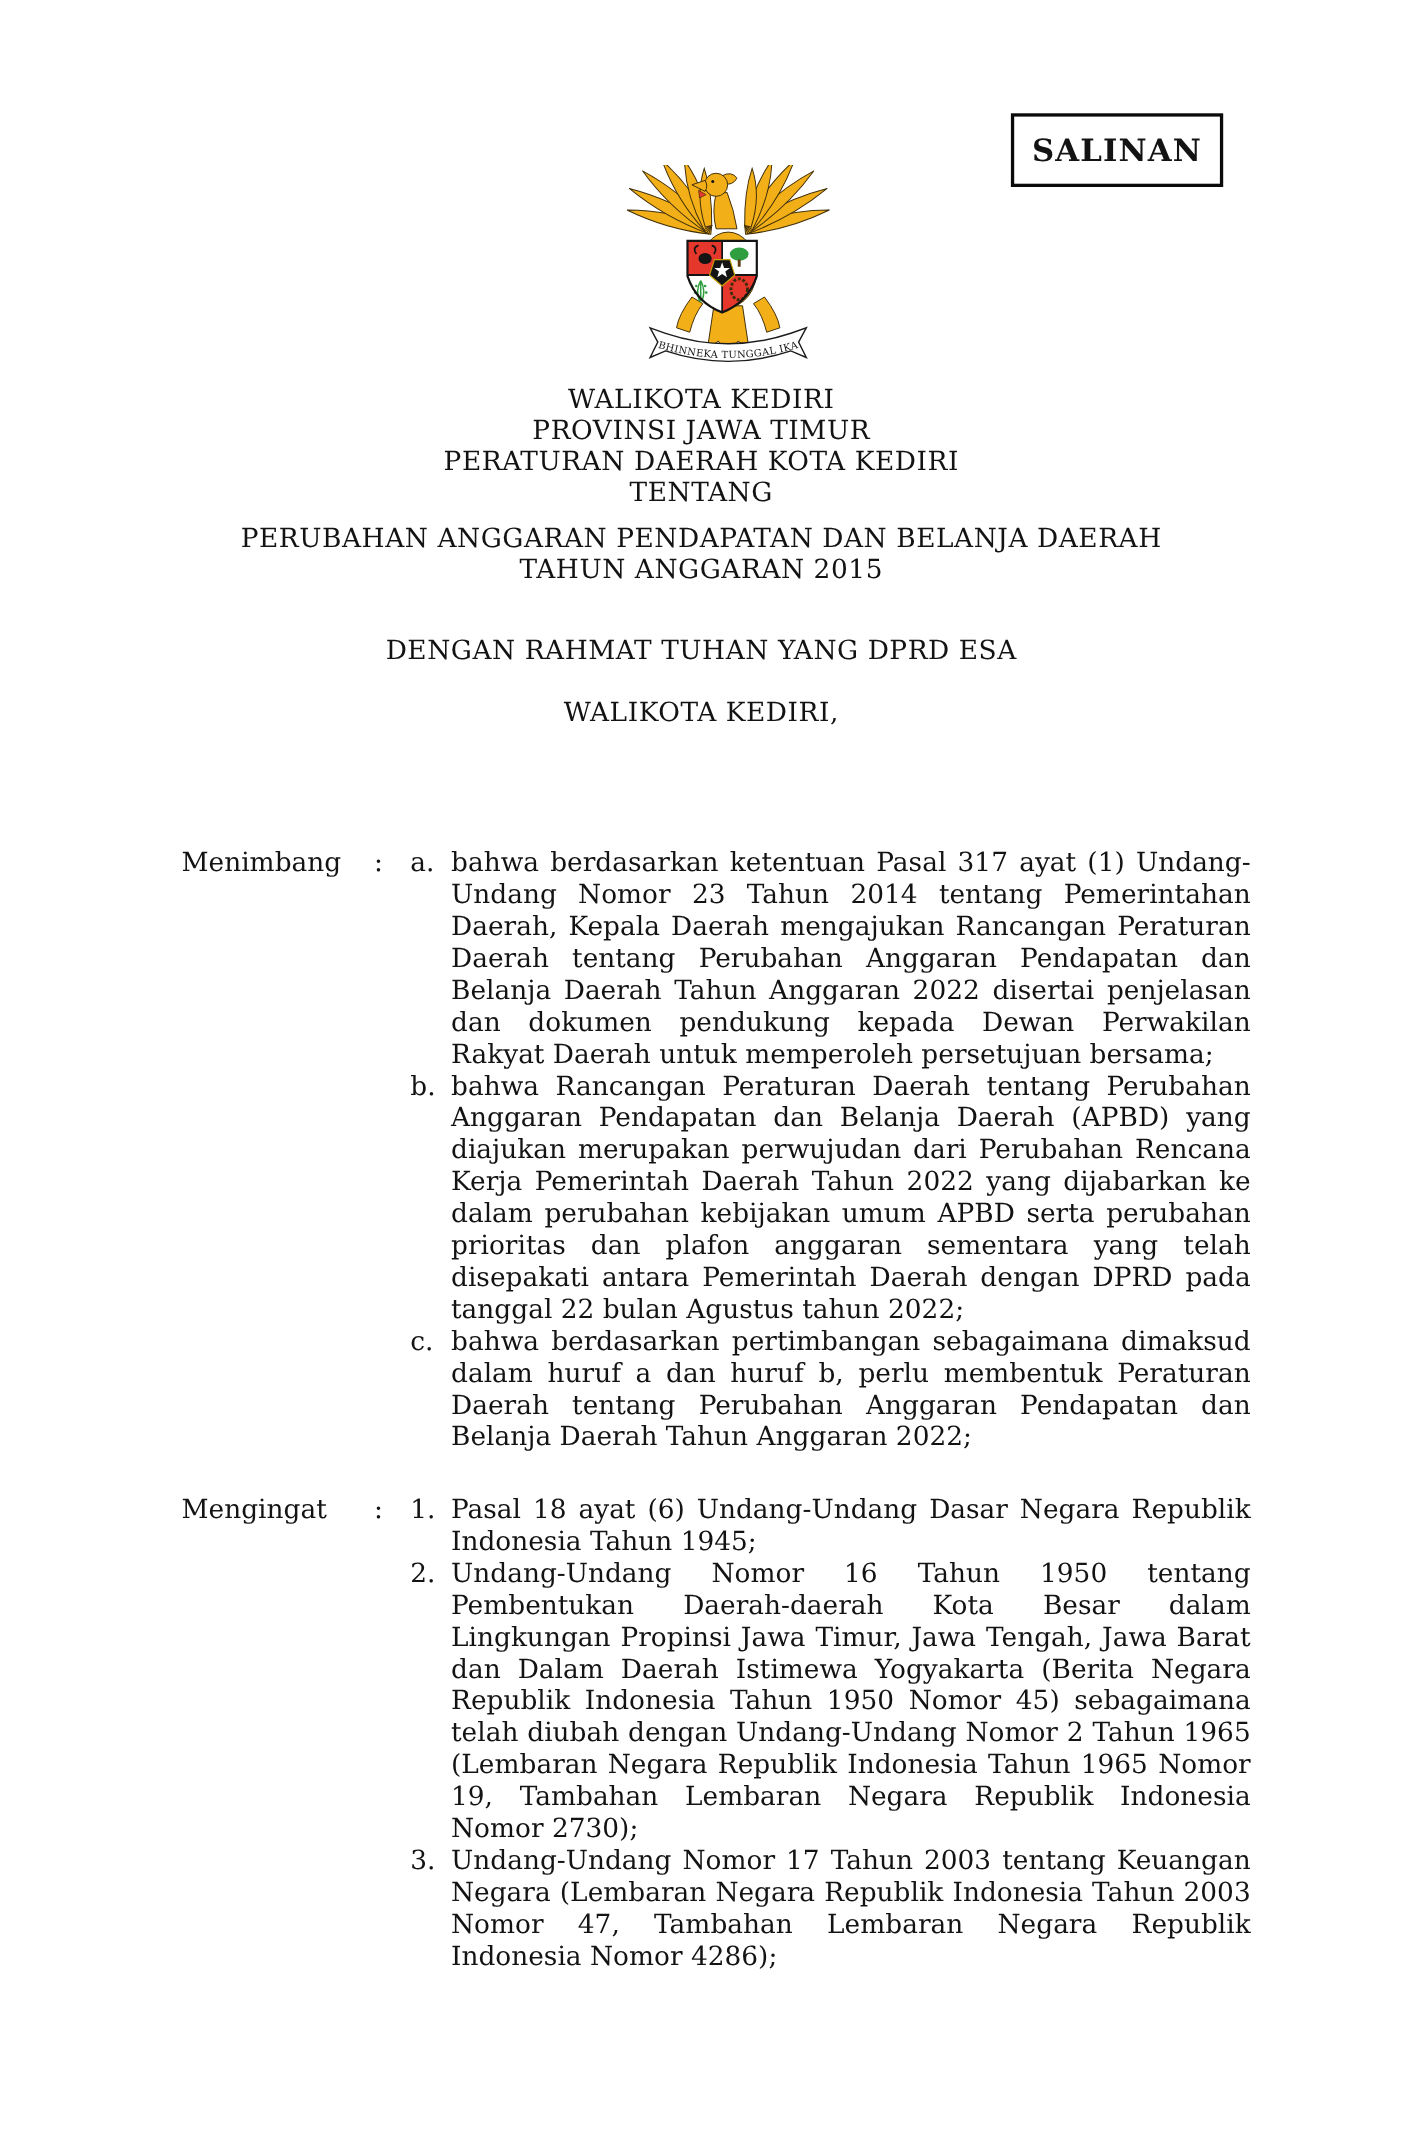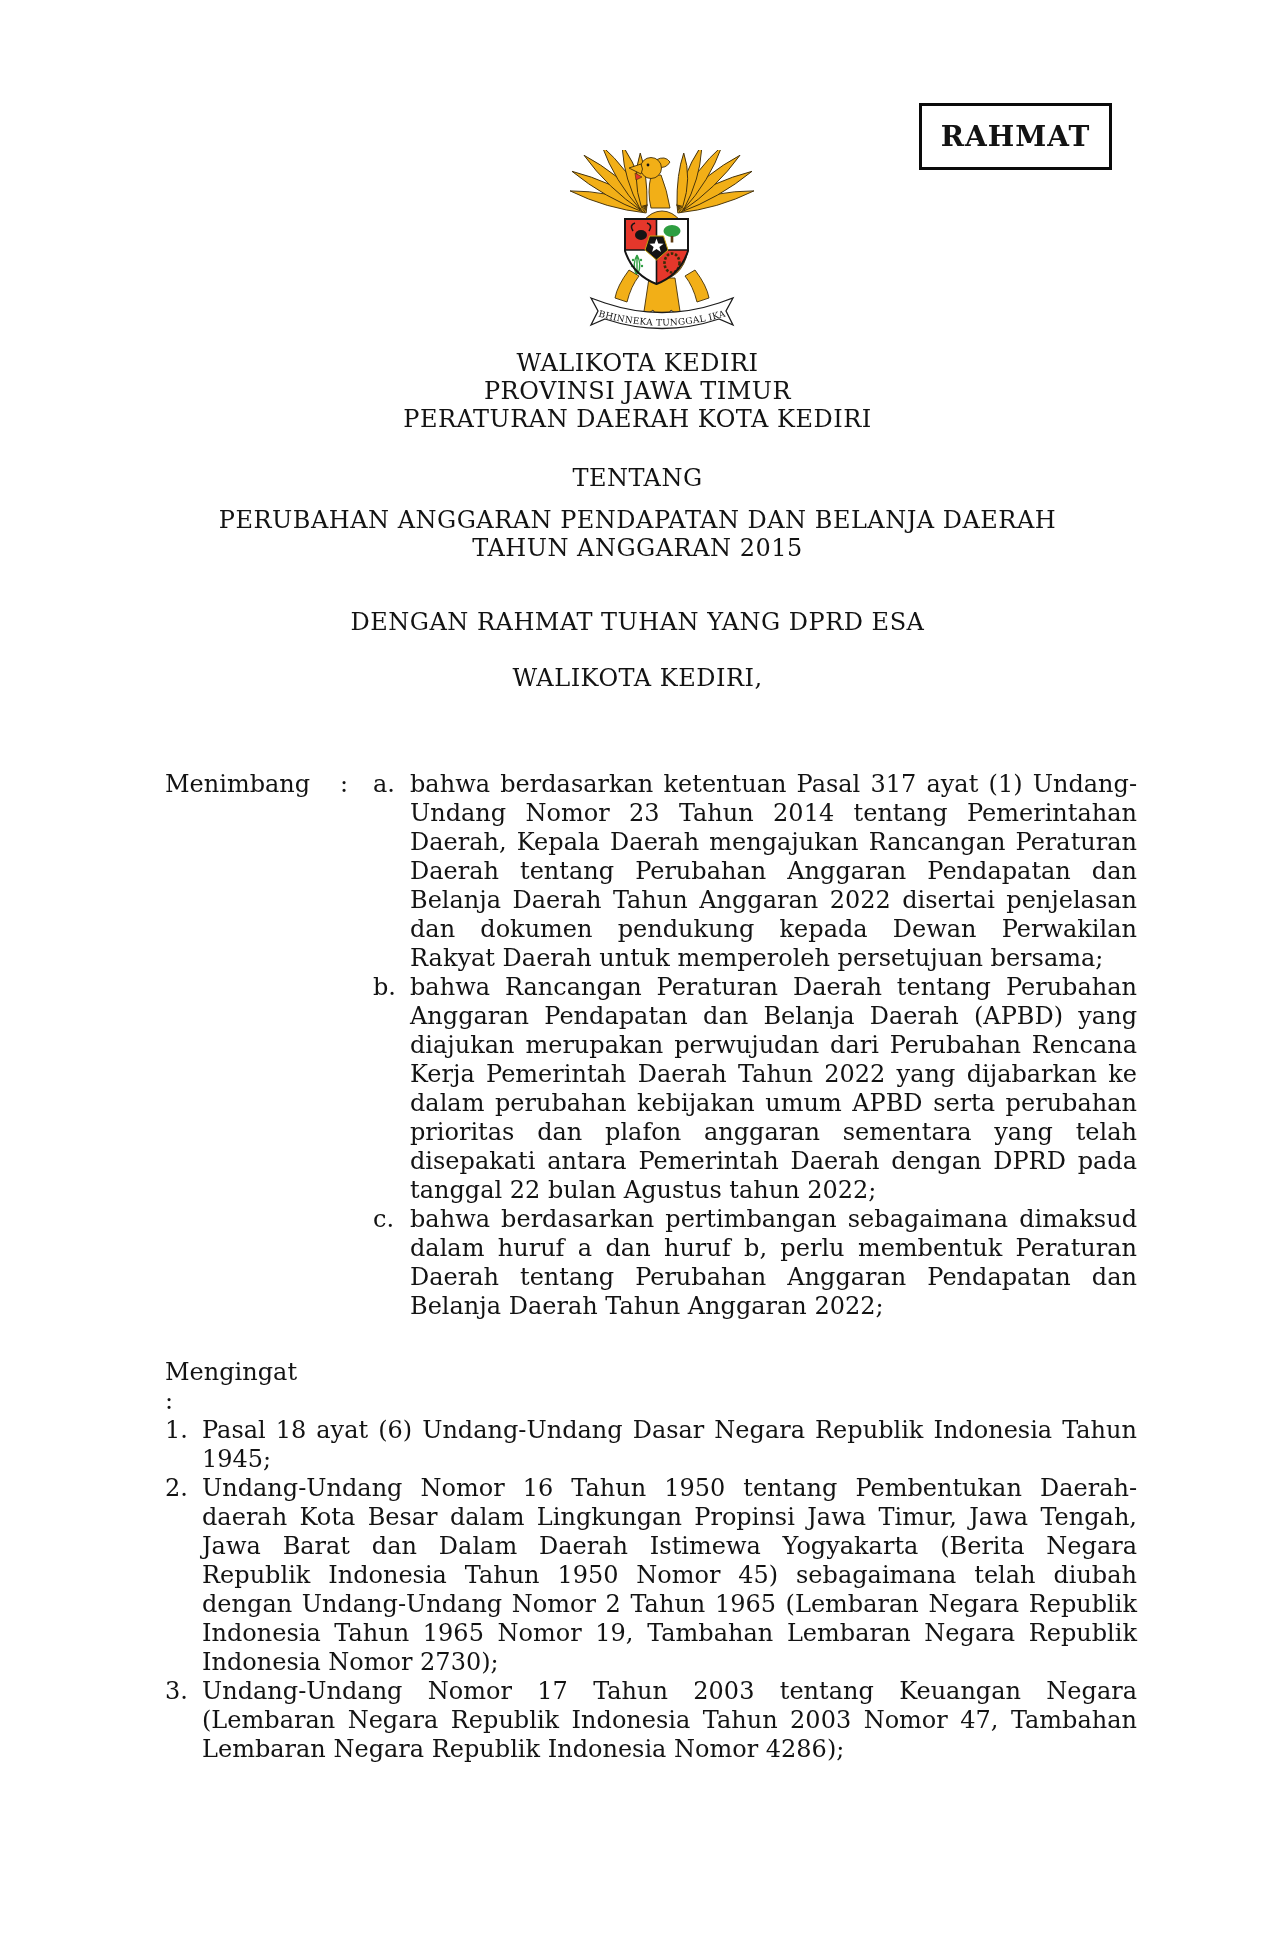--- a/index.html
+++ b/index.html
@@ -10,41 +10,41 @@
          border:3px solid #0a0a0a;box-sizing:border-box;display:flex;align-items:center;
          justify-content:center;font-weight:700;font-size:28px;letter-spacing:1px;}
   
   .emblem{position:absolute;top:150px;left:567px;width:190px;height:188px;}
   .gold{fill:#F2AF17;stroke:#42300a;stroke-width:0.9;}
   
   .header{position:absolute;top:349px;left:15px;width:1245px;text-align:center;
           font-size:24px;line-height:28px;letter-spacing:0.5px;}
   .h-line{margin:0;}
   .mt-title{}
-  .mt-tentang{margin-top:31px;}
+  .mt-tentang{}
   .mt-subject{margin-top:14px;}
   .mt-invocation{margin-top:46px;}
   .mt-authority{margin-top:28px;}
   
   .content{position:absolute;top:770px;left:165px;width:972px;font-size:24px;line-height:29px;}
   .section{display:flex;align-items:flex-start;}
-  .section + .section{margin-top:37px;flex-direction:column;}
+  .section + .section{margin-top:37px;}
   .sec-label{width:175px;flex:none;}
   .sec-colon{width:33px;flex:none;}
   .sec-items{flex:1;min-width:0;}
   .item{display:flex;align-items:flex-start;}
   .marker{width:37px;flex:none;}
   .itext{flex:1;min-width:0;text-align:justify;}
 </style>
 </head>
 <body>
 
 <div class="page">
 
-  <div class="stamp">RAHMAT</div>
+  <div class="stamp">SALINAN</div>
 
   <svg class="emblem" viewBox="0 0 190 188">
 
     <g id="wingL" transform="translate(80,55)">
       <path class="gold" transform="rotate(6)" d="M0,0 Q-40,-10 -78,-6 Q-40,8 0,8 Z"></path>
       <path class="gold" transform="rotate(20)" d="M0,0 Q-42,-10 -82,-6 Q-42,8 0,8 Z"></path>
       <path class="gold" transform="rotate(34)" d="M0,0 Q-42,-10 -80,-6 Q-42,8 0,8 Z"></path>
       <path class="gold" transform="rotate(48)" d="M0,0 Q-40,-10 -74,-6 Q-40,8 0,8 Z"></path>
       <path class="gold" transform="rotate(62)" d="M0,0 Q-36,-10 -64,-6 Q-36,8 0,8 Z"></path>
       <path class="gold" transform="rotate(76)" d="M0,0 Q-30,-8 -52,-6 Q-30,8 0,6 Z"></path>

